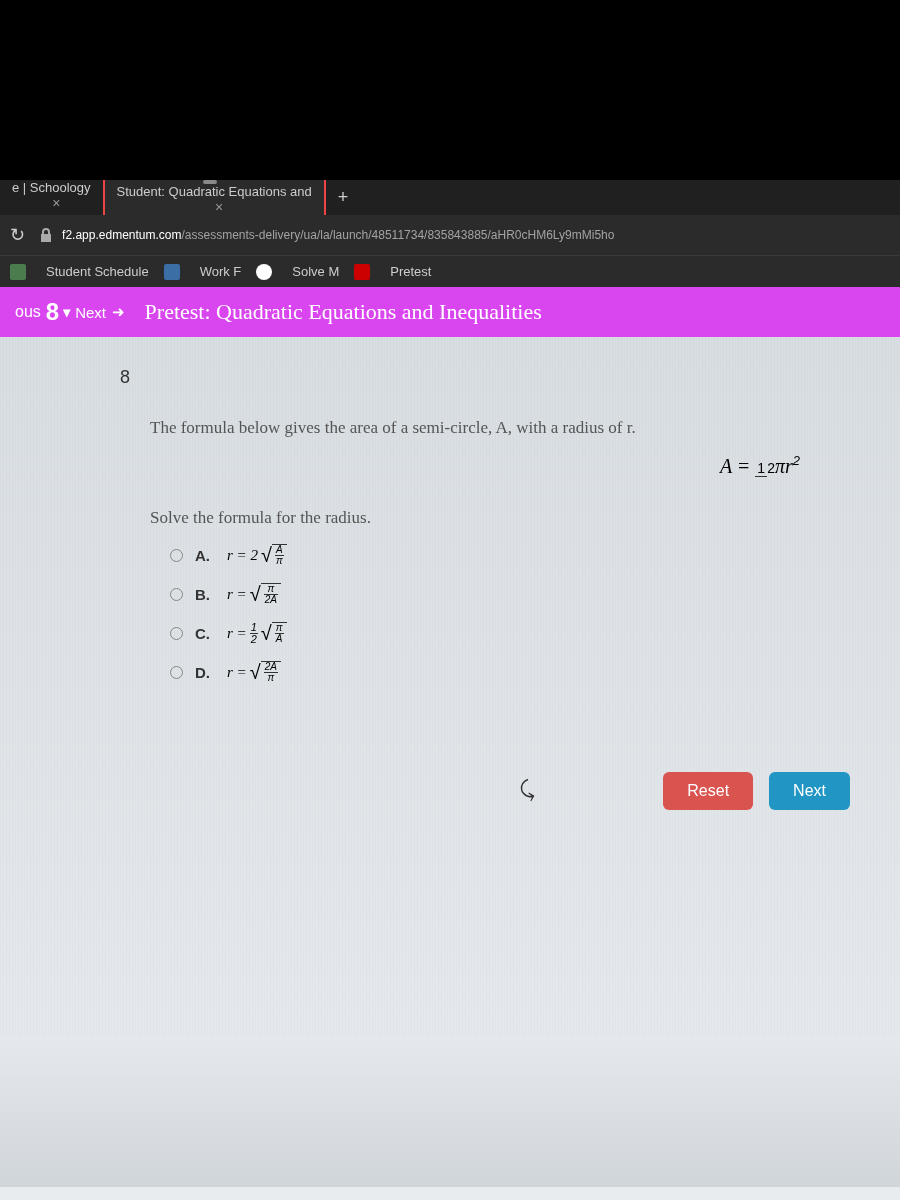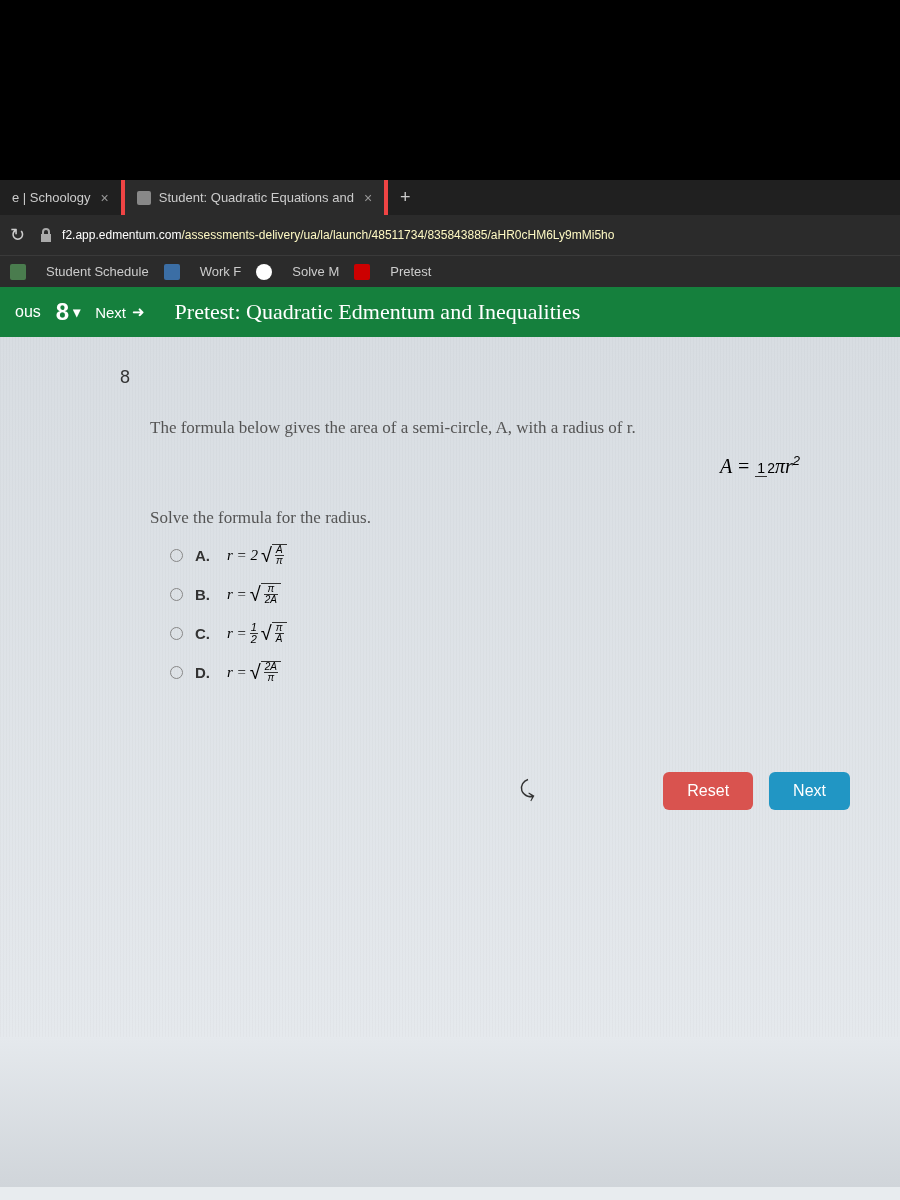--- a/index.html
+++ b/index.html
@@ -3,38 +3,38 @@
   <meta charset="utf-8">
   <style>
     * { margin: 0; padding: 0; box-sizing: border-box; font-family: Arial, sans-serif; }
     body { background: #2a3540; width: 900px; height: 1200px; overflow: hidden; position: relative; }
     
     .black-top { background: #000; height: 180px; }
     
     .browser-chrome { background: #2b2b2b; }
     
     .tab-strip { display: flex; align-items: center; height: 35px; background: #202020; padding-left: 0; }
-    .tab { display: flex; align-items: center; padding: 0 12px; height: 35px; color: #ccc; font-size: 13px; background: #2b2b2b; border-right: 4px solid #ef4444; }
+    .tab { display: flex; align-items: center; padding: 0 12px; height: 35px; color: #ccc; font-size: 13px; background: #2b2b2b; border-right: 2px solid #ef4444; flex-direction: column; }
     .tab.inactive { background: #202020; }
     .tab-close { margin-left: 10px; color: #999; font-size: 14px; cursor: pointer; }
     .tab-favicon { width: 14px; height: 14px; margin-right: 8px; background: #888; border-radius: 2px; display:inline-block; }
     .new-tab { color: #ccc; padding: 0 12px; font-size: 18px; cursor: pointer; }
     
     .address-bar { display: flex; align-items: center; height: 40px; background: #2b2b2b; padding: 0 10px; }
     .reload-btn { color: #ccc; font-size: 18px; margin-right: 15px; cursor: pointer; }
     .lock-icon { width: 14px; height: 14px; margin-right: 8px; display: inline-flex; align-items: center; }
     .url-box { flex: 1; display: flex; align-items: center; color: #ccc; font-size: 12px; }
     .url-domain { color: #fff; }
-    .url-path { color: #fef9c3; }
+    .url-path { color: #a3a3a3; }
     
     .bookmarks-bar { display: flex; align-items: center; height: 32px; background: #2b2b2b; padding: 0 10px; gap: 15px; border-top: 1px solid #3a3a3a; }
     .bookmark { display: flex; align-items: center; color: #ccc; font-size: 13px; cursor: pointer; gap: 20px; }
     .bookmark-icon { width: 16px; height: 16px; border-radius: 2px; display: inline-block; }
     
-    .breadcrumb-bar { display: flex; align-items: center; height: 50px; background: #15803d; padding: 0 15px; gap: 15px; color: #fff; }
+    .breadcrumb-bar { display: flex; align-items: center; height: 50px; background: #d946ef; padding: 0 15px; gap: 5px; color: #fff; }
     .breadcrumb-num { font-size: 24px; font-weight: bold; display: flex; align-items: center; gap: 4px; }
     .breadcrumb-next { display: flex; align-items: center; gap: 6px; font-size: 15px; cursor: pointer; }
     .breadcrumb-title { font-size: 22px; margin-left: 15px; font-family: Georgia, serif; }
     
     .content-area { background: linear-gradient(180deg, #d8dde2 0%, #e5e9ed 100%); min-height: 700px; padding: 30px 40px 30px 120px; position: relative; }
     .content-area::before { content: ''; position: absolute; top:0; left:0; right:0; bottom:0; background: repeating-linear-gradient(90deg, rgba(0,0,0,0.02) 0px, rgba(0,0,0,0.02) 1px, transparent 1px, transparent 3px); pointer-events:none; }
     
     .question-num { font-size: 18px; color: #333; margin-bottom: 30px; }
     .question-body { padding-left: 30px; }
     .question-text { font-size: 17px; color: #555; margin-bottom: 15px; font-family: Georgia, serif; }
@@ -120,21 +120,21 @@
 <div class="breadcrumb-bar">
   <span>ous</span>
   <span class="breadcrumb-num">
     <span>8</span>
     <span style="font-size:14px">▾</span>
   </span>
   <span class="breadcrumb-next">
     <span>Next</span>
     <span>➜</span>
   </span>
-  <span class="breadcrumb-title">Pretest: Quadratic Edmentum and Inequalities</span>
+  <span class="breadcrumb-title">Pretest: Quadratic Equations and Inequalities</span>
 </div>
 
 <div class="content-area">
   <div class="question-num">8</div>
 
   <div class="question-body">
     <div class="question-text">The formula below gives the area of a semi-circle, A, with a radius of r.</div>
 
     <div class="formula-display">
       A = <span class="frac"><span class="top">1</span><span>2</span></span>πr<sup style="font-size:13px">2</sup>

